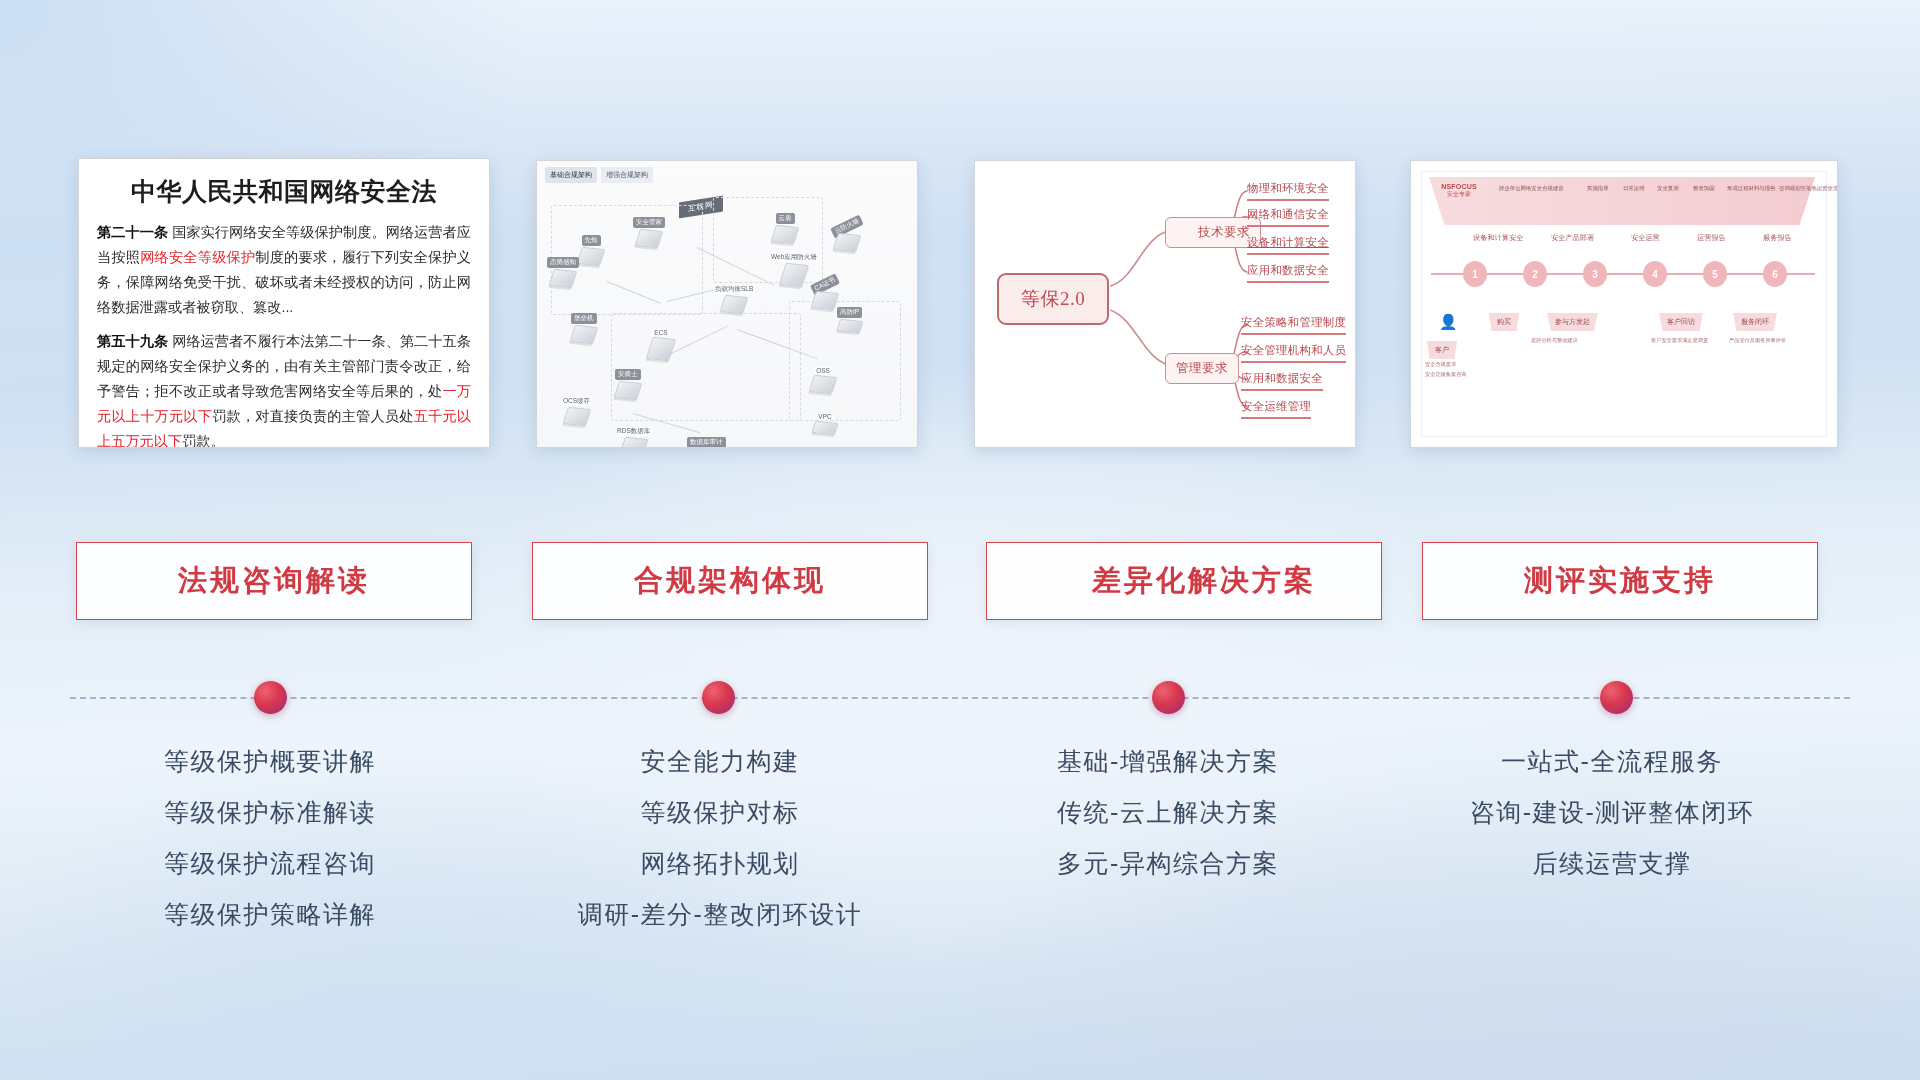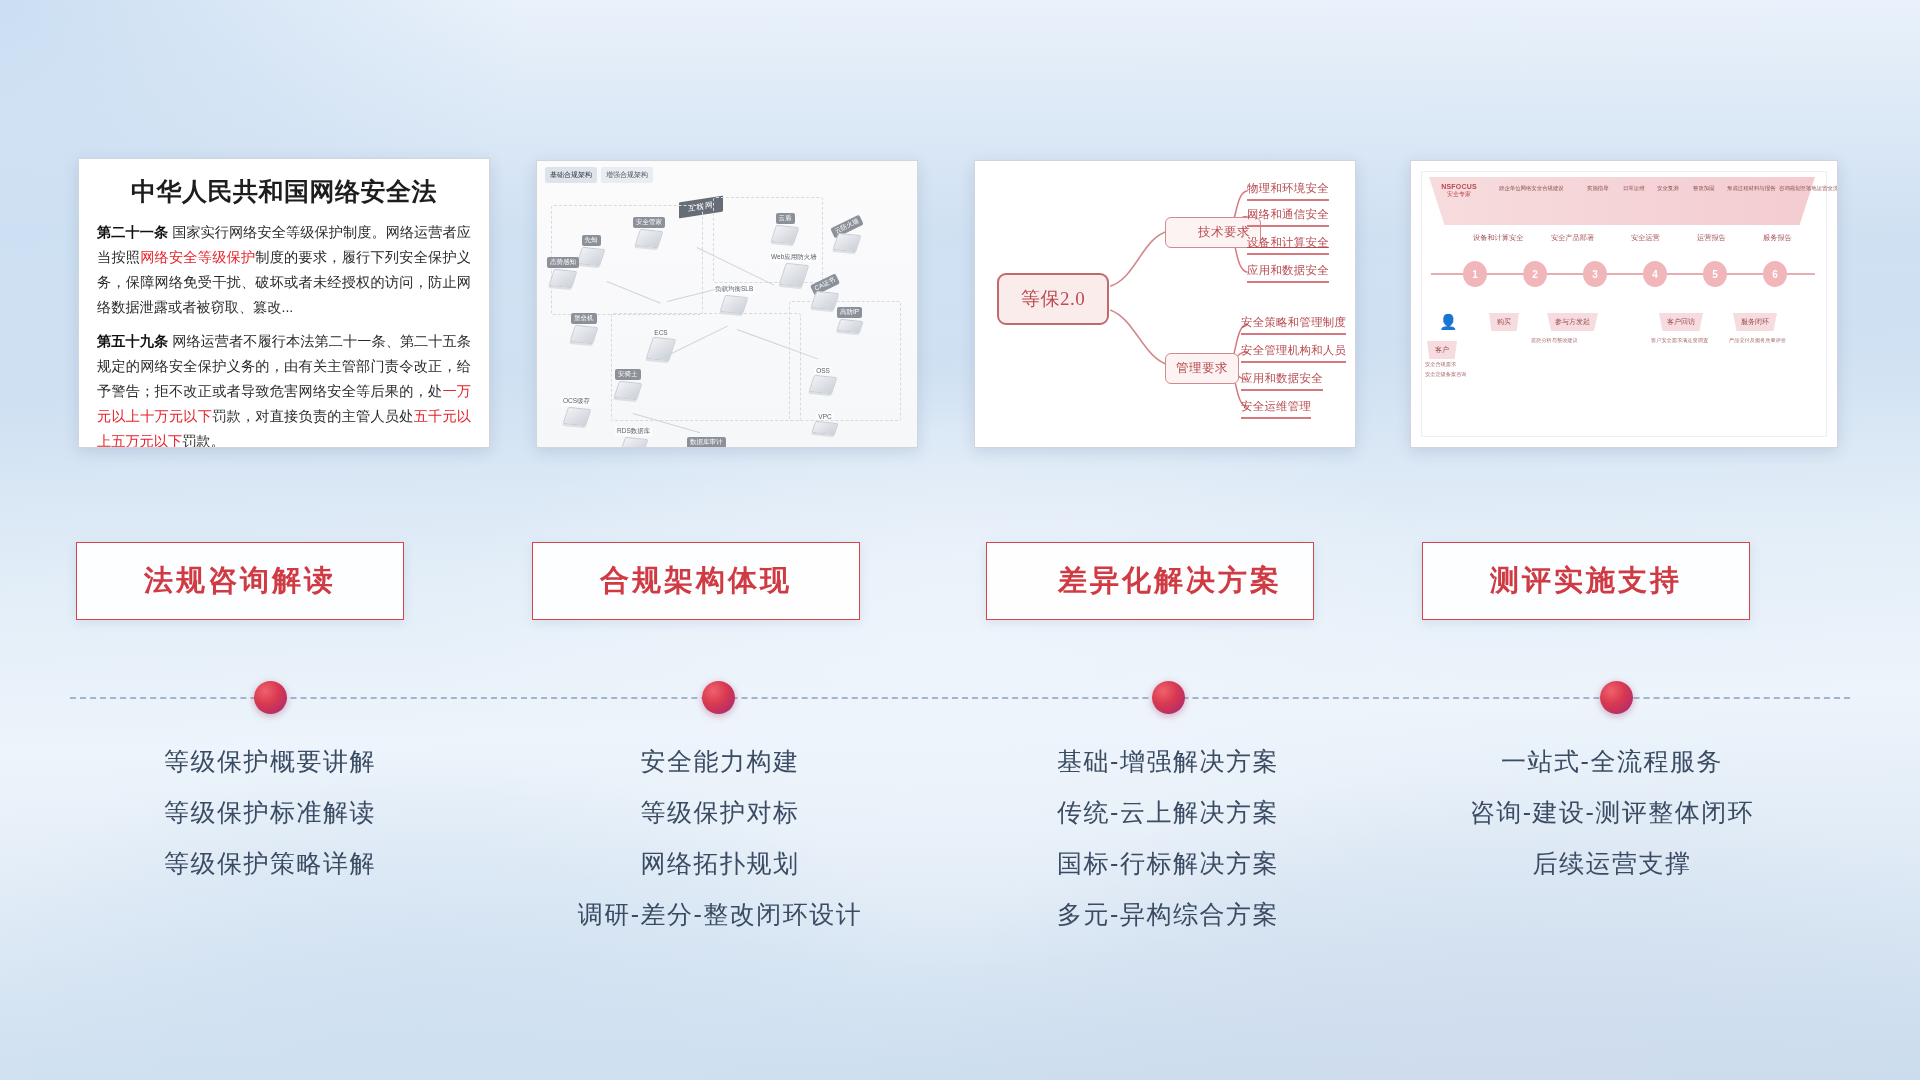--- a/index.html
+++ b/index.html
@@ -169,21 +169,21 @@
     position: absolute; font-size: 5.2px; color: #a96b6f;
     white-space: nowrap; text-align: center;
   }
   .nsf-person {
     position: absolute; color: #c97d82; font-size: 15px;
   }
 
   
   .titles { position: absolute; top: 542px; left: 0; width: 1920px; height: 90px; }
   .title-box {
-    position: absolute; height: 78px; width: 328px;
+    position: absolute; height: 78px; width: 396px;
     background: rgba(255,255,255,.92);
     border: 1.6px solid #d8434b;
     box-shadow: 0 3px 10px rgba(80,110,150,.13);
     display: flex; align-items: center; justify-content: center;
   }
   .title-box span {
     font-size: 29px; color: #cf3a43; font-weight: 700; letter-spacing: 3px;
   }
   .tb-1 { left: 76px; }
   .tb-2 { left: 532px; }
@@ -437,34 +437,34 @@
     <div class="dot d-2"></div>
     <div class="dot d-3"></div>
     <div class="dot d-4"></div>
   </div>
 
   <div class="features">
 
     <div class="fcol fc-1">
       <div class="fitem">等级保护概要讲解</div>
       <div class="fitem">等级保护标准解读</div>
+      <div class="fitem">等级保护流程咨询</div>
       <div class="fitem">等级保护策略详解</div>
     </div>
 
     <div class="fcol fc-2">
       <div class="fitem">安全能力构建</div>
       <div class="fitem">等级保护对标</div>
       <div class="fitem">网络拓扑规划</div>
       <div class="fitem">调研-差分-整改闭环设计</div>
     </div>
 
     <div class="fcol fc-3">
       <div class="fitem">基础-增强解决方案</div>
       <div class="fitem">传统-云上解决方案</div>
-      <div class="fitem">国标-行标解决方案</div>
       <div class="fitem">多元-异构综合方案</div>
     </div>
 
     <div class="fcol fc-4">
       <div class="fitem">一站式-全流程服务</div>
       <div class="fitem">咨询-建设-测评整体闭环</div>
       <div class="fitem">后续运营支撑</div>
     </div>
 
   </div>

